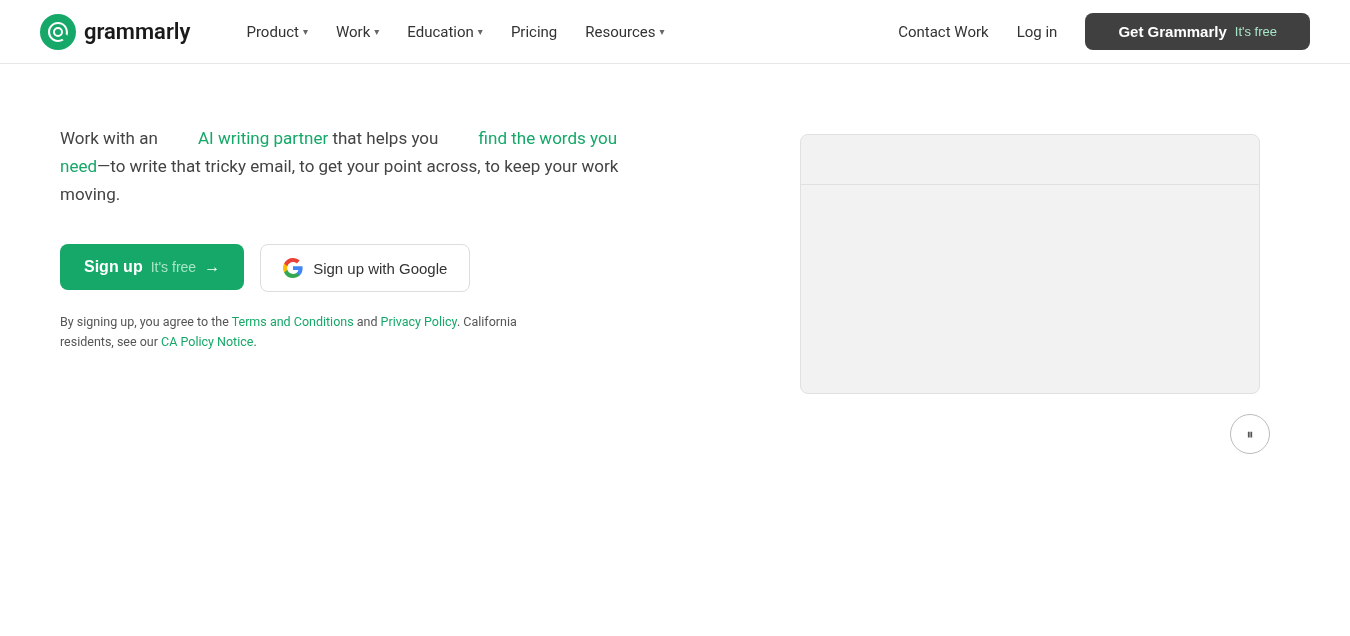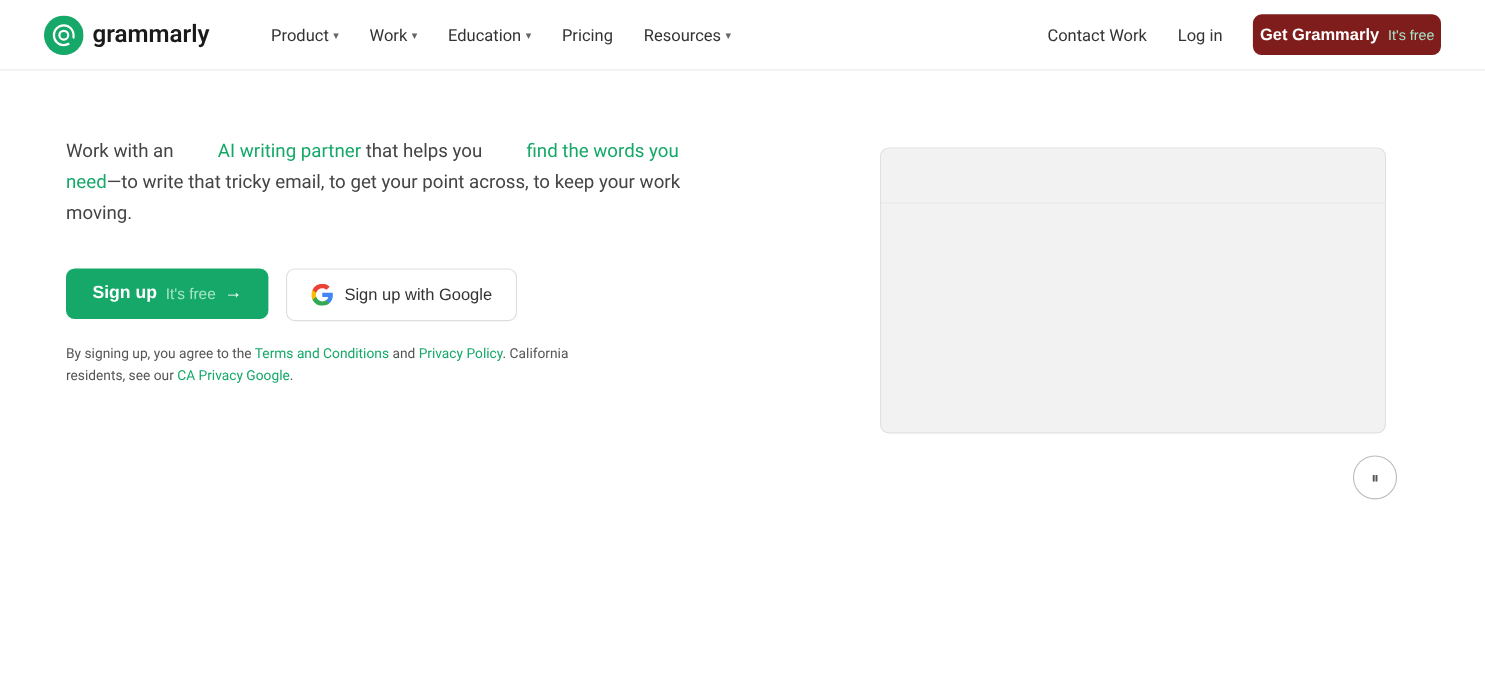--- a/index.html
+++ b/index.html
@@ -12,21 +12,21 @@
     }
     .nav-logo { display: flex; align-items: center; gap: 8px; text-decoration: none; color: #1a1a1a; margin-right: 44px; }
     .nav-logo-icon { width: 36px; height: 36px; }
     .nav-logo-text { font-size: 22px; font-weight: 600; color: #1a1a1a; }
     .nav-links { display: flex; align-items: flex-start; gap: 4px; flex: 1; }
     .nav-item { display: flex; align-items: center; gap: 4px; padding: 8px 12px; font-size: 15px; color: #333; cursor: pointer; border-radius: 6px; white-space: nowrap; }
     .nav-chevron { font-size: 10px; color: #666; }
     .nav-right { display: flex; align-items: center; gap: 16px; }
     .nav-contact { font-size: 15px; color: #333; cursor: pointer; white-space: nowrap; }
     .nav-login { font-size: 15px; color: #333; cursor: pointer; padding: 8px 12px; }
-    .nav-cta { display: flex; align-items: center; background: #7f1d1d; color: #fff; border: none; border-radius: 8px; padding: 10px 6px; font-size: 15px; font-weight: 600; cursor: pointer; gap: 8px; white-space: nowrap; }
+    .nav-cta { display: flex; align-items: center; background: #404040; color: #fff; border: none; border-radius: 8px; padding: 10px 33px; font-size: 15px; font-weight: 600; cursor: pointer; gap: 8px; white-space: nowrap; }
     .nav-cta-free { font-size: 13px; font-weight: 400; color: #a8e6c8; }
 
     
     .hero { display: flex; align-items: flex-start; padding: 60px 60px 40px 60px; gap: 60px; }
     .hero-left { flex: 0 0 55%; max-width: 650px; }
     .hero-title { font-size: 52px; font-weight: 800; line-height: 1.1; color: #1a1a1a; margin-bottom: 28px; letter-spacing: -1px; }
     .hero-subtitle { font-size: 17px; line-height: 1.65; color: #444; margin-bottom: 36px; max-width: 580px; }
     .hero-subtitle a { color: #15a868; text-decoration: none; margin-left: 36px; }
     .hero-buttons { display: flex; align-items: flex-start; gap: 16px; margin-bottom: 20px; }
     .btn-signup { display: flex; align-items: center; gap: 8px; background: #15a868; color: #fff; border: none; border-radius: 8px; padding: 14px 24px; font-size: 16px; font-weight: 700; cursor: pointer; }
@@ -108,21 +108,21 @@
           <path d="M19.6 10.23c0-.68-.06-1.36-.17-2H10v3.79h5.4a4.6 4.6 0 01-2 3.02v2.5h3.23c1.9-1.74 2.97-4.31 2.97-7.31z" fill="#4285F4"></path>
           <path d="M10 20c2.7 0 4.97-.9 6.63-2.46l-3.23-2.5c-.9.6-2.04.95-3.4.95-2.6 0-4.81-1.76-5.6-4.12H1.07v2.57A9.99 9.99 0 0010 20z" fill="#34A853"></path>
           <path d="M4.4 11.87A6.01 6.01 0 014.09 10c0-.65.12-1.29.31-1.87V5.56H1.07A9.99 9.99 0 000 10c0 1.6.38 3.12 1.07 4.44l3.33-2.57z" fill="#FBBC05"></path>
           <path d="M10 3.96c1.47 0 2.79.5 3.83 1.5l2.86-2.86C14.96.98 12.7 0 10 0A9.99 9.99 0 001.07 5.56L4.4 8.13C5.19 5.72 7.4 3.96 10 3.96z" fill="#EA4335"></path>
         </svg>
         <span>Sign up with Google</span>
       </button>
     </div>
 
     <p class="hero-legal">
-      <span>By signing up, you agree to the </span><a href="#" style="color:#15a868;text-decoration:none;">Terms and Conditions</a><span> and </span><a href="#" style="color:#15a868;text-decoration:none;">Privacy Policy</a><span>. California residents, see our </span><a href="#" style="color:#15a868;text-decoration:none;">CA Privacy Google</a><span>.</span>
+      <span>By signing up, you agree to the </span><a href="#" style="color:#15a868;text-decoration:none;">Terms and Conditions</a><span> and </span><a href="#" style="color:#15a868;text-decoration:none;">Privacy Policy</a><span>. California residents, see our </span><a href="#" style="color:#15a868;text-decoration:none;">CA Policy Notice</a><span>.</span>
     </p>
   </div>
 
   <div class="hero-right">
     <div class="hero-card">
       <div class="hero-card-inner"></div>
     </div>
     <button class="pause-btn">
       <span class="pause-icon">⏸</span>
     </button>

